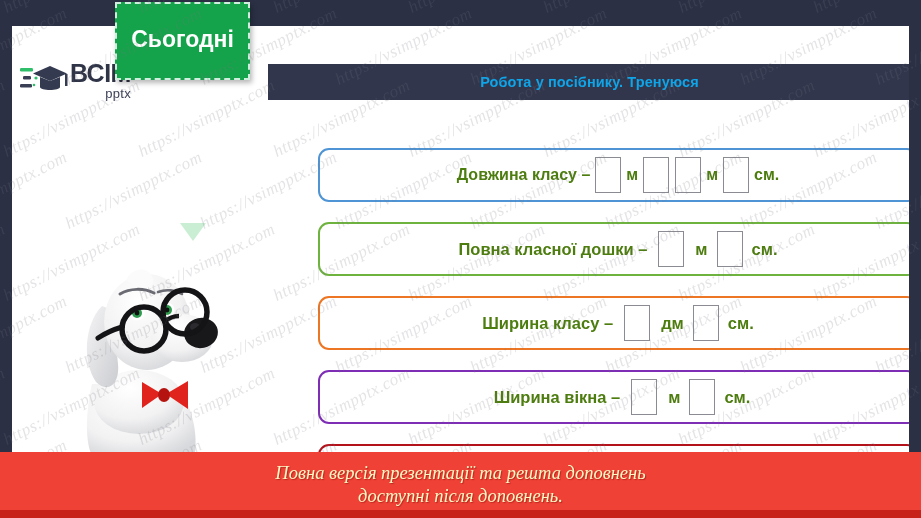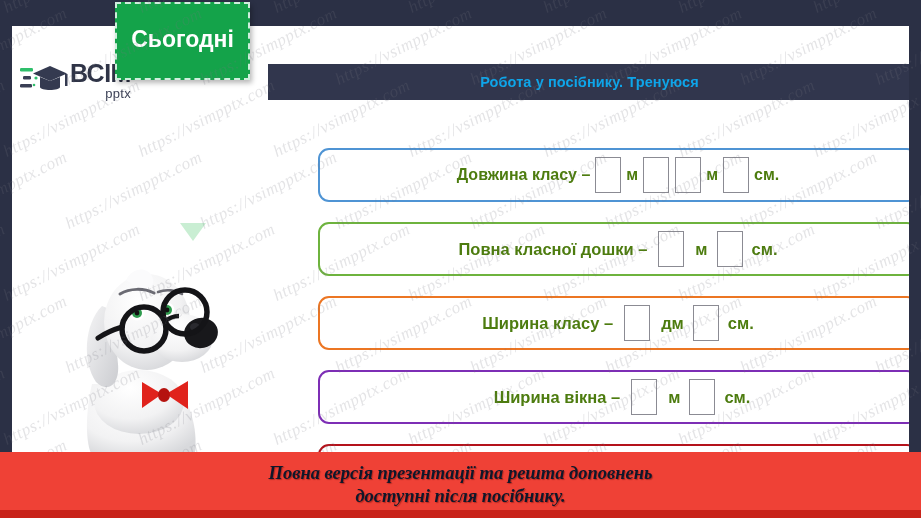--- a/index.html
+++ b/index.html
@@ -283,24 +283,24 @@
     align-items: center;
     justify-content: center;
   }
   #bottom-banner::after{
     content:"";
     position:absolute;
     left:0; bottom:0; width:100%; height:8px;
     background:#c8231a;
   }
   .banner-line {
-    color: #0f172a;
+    color: #fef9c3;
     font-size: 18.5px;
     font-style: italic;
-    font-weight: bold;
+    font-weight: normal;
     font-family: "Liberation Serif", serif;
     text-shadow: 1px 1px 1px rgba(110,10,5,.45);
     line-height: 1.22;
   }
 
   
   #hidden-caption {
     position: absolute;
     left: 18px;
     top: 432px;
@@ -454,21 +454,21 @@
     <div id="hidden-caption">п</div>
 
   </div>
 
   <div id="today-badge">
     <div id="today-label">Сьогодні</div>
   </div>
 
   <div id="bottom-banner">
     <div class="banner-line">Повна версія презентації та решта доповнень</div>
-    <div class="banner-line">доступні після посібнику.</div>
+    <div class="banner-line">доступні після доповнень.</div>
   </div>
 
 
   <div id="watermark-layer">
       <span class="wm" style="left: -135px; top: 0px;">https://vsimpptx.com</span>
       <span class="wm" style="left: 0px; top: 0px;">https://vsimpptx.com</span>
       <span class="wm" style="left: 135px; top: 0px;">https://vsimpptx.com</span>
       <span class="wm" style="left: 270px; top: 0px;">https://vsimpptx.com</span>
       <span class="wm" style="left: 405px; top: 0px;">https://vsimpptx.com</span>
       <span class="wm" style="left: 540px; top: 0px;">https://vsimpptx.com</span>

